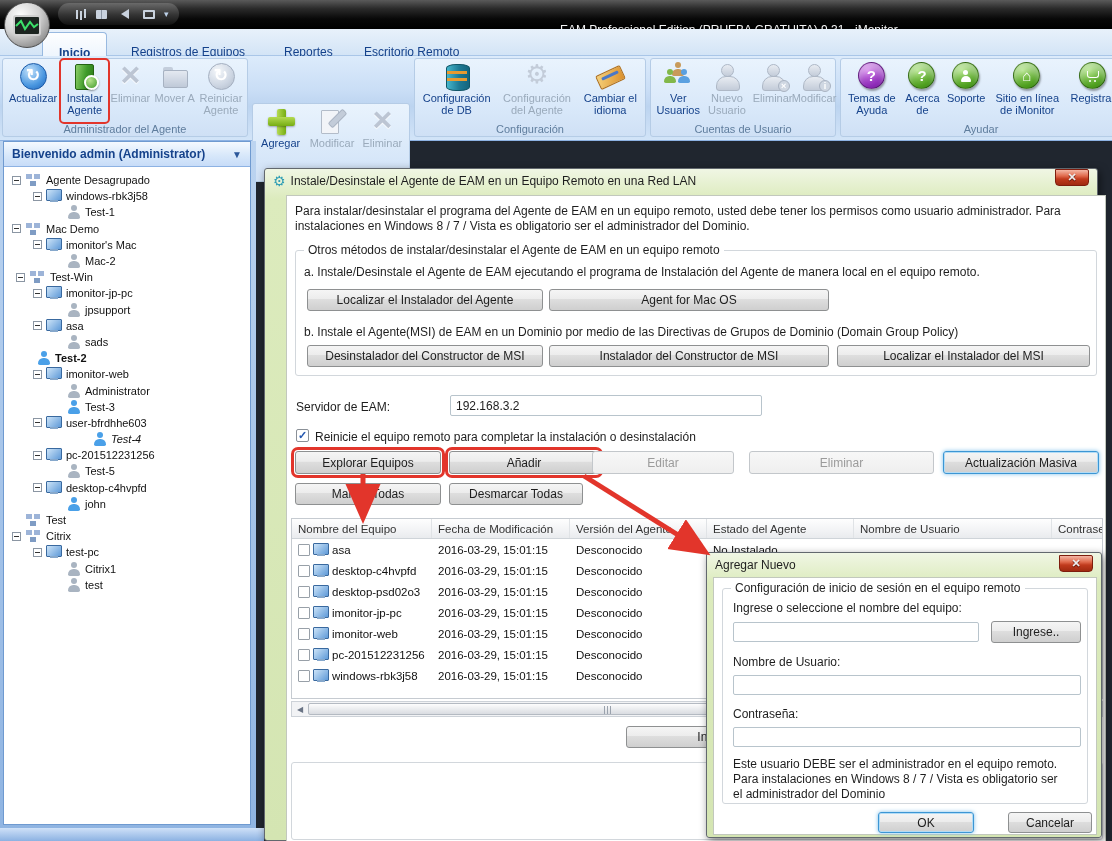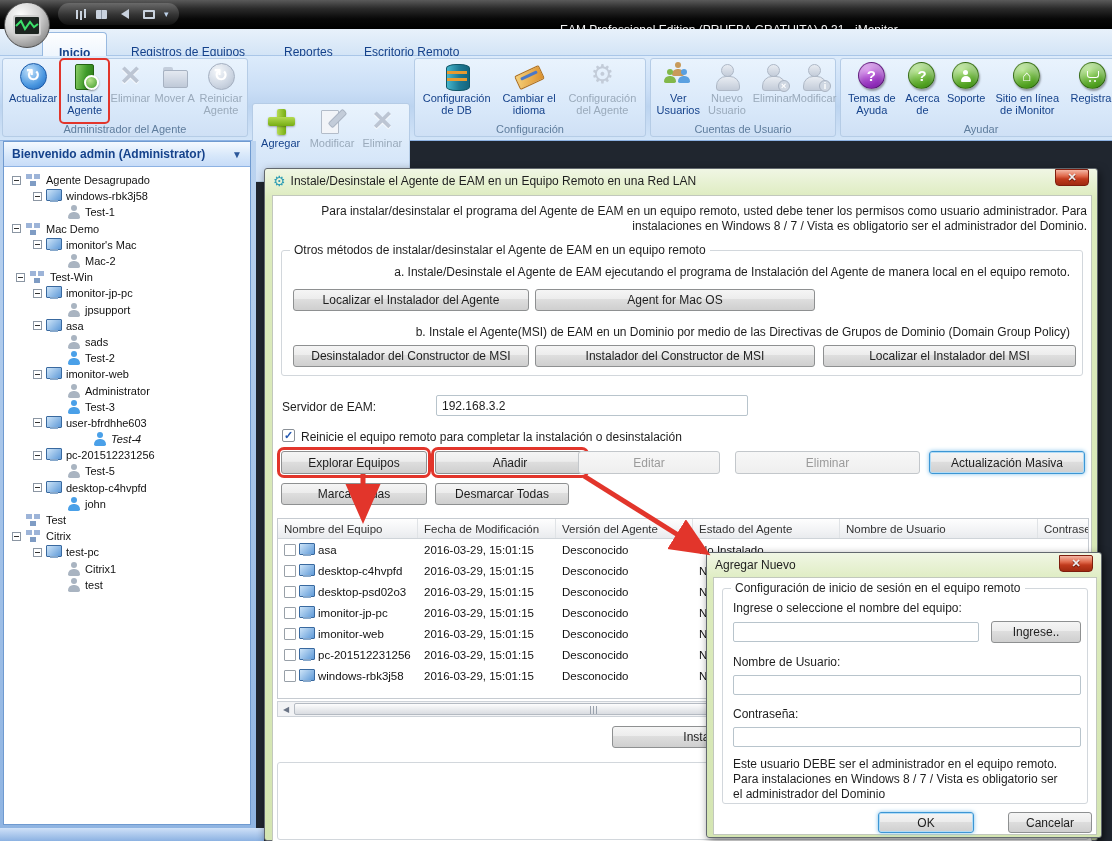--- a/index.html
+++ b/index.html
@@ -239,27 +239,27 @@
           </div>
           <div class="rbtn disabled" style="width: 50px;">
             <span class="ri ic-delete"></span>
             <div class="rlabel">Eliminar</div>
           </div>
         </div><div class="rglabel">Departamento</div></div><div class="rgroup" style="width: 232px;"><div class="rbtns">
           <div class="rbtn" style="width: 80px;">
             <span class="ri ic-db"></span>
             <div class="rlabel">Configuración de DB</div>
           </div>
+          <div class="rbtn disabled" style="width: 82px;">
+            <span class="ri ic-gears"></span>
+            <div class="rlabel">Configuración del Agente</div>
+          </div>
           <div class="rbtn" style="width: 66px;">
             <span class="ri ic-lang"></span>
             <div class="rlabel">Cambiar el idioma</div>
-          </div>
-          <div class="rbtn disabled" style="width: 82px;">
-            <span class="ri ic-gears"></span>
-            <div class="rlabel">Configuración del Agente</div>
           </div>
         </div><div class="rglabel">Configuración</div></div><div class="rgroup" style="width: 186px;"><div class="rbtns">
           <div class="rbtn" style="width: 52px;">
             <span class="ri">
               <span class="person p3" style="--pc: #c89a5a; left: 10px; top: 1px;"></span>
               <span class="person p3" style="--pc: #82b84a; left: 2px; top: 8px;"></span>
               <span class="person p3" style="--pc: #5aa0e0; left: 16px; top: 8px;"></span>
             </span>
             <div class="rlabel">Ver Usuarios</div>
           </div>
@@ -371,21 +371,21 @@
           <div class="trow2" style="padding-left: 29px;">
             <div class="exp"></div>
             <span class="comp"></span>
             <div style="display: inline;">asa</div>
           </div>
           <div class="trow2" style="padding-left: 50px;">
             <div class="spacer9"></div>
             <span class="person tperson"></span>
             <div style="display: inline;">sads</div>
           </div>
-          <div class="trow2" style="padding-left: 50px;">
+          <div class="trow2" style="padding-left: 20px; font-weight: bold;">
             <div class="spacer9"></div>
             <span class="person tperson online"></span>
             <div style="display: inline;">Test-2</div>
           </div>
           <div class="trow2" style="padding-left: 29px;">
             <div class="exp"></div>
             <span class="comp"></span>
             <div style="display: inline;">imonitor-web</div>
           </div>
           <div class="trow2" style="padding-left: 50px;">
@@ -457,21 +457,21 @@
     </div>
   </div>
   <div class="bottomstrip"></div>
 
   <div class="gdialog z-main" style="left:264px;top:168px;width:834px;height:673px;">
     <div class="gd-title">
       <span class="gearglyph">⚙</span>
       <span>Instale/Desinstale el Agente de EAM en un Equipo Remoto en una Red LAN</span>
     </div>
     <div class="closebtn" style="right:8px;top:0px;">✕</div>
-    <div class="gd-panel" style="left:7px;top:26px;width:820px;height:647px;text-align:right;">
+    <div class="gd-panel" style="left:21px;top:26px;width:820px;height:647px;">
 
       <div class="dtext" style="left:8px;top:8px;width:806px;">Para instalar/desinstalar el programa del Agente de EAM en un equipo remoto, usted debe tener los permisos como usuario administrador. Para instalaciones en Windows 8 / 7 / Vista es obligatorio ser el administrador del Dominio.</div>
 
       <div class="gbox" style="left:8px;top:54px;width:802px;height:126px;">
         <span class="glegend">Otros métodos de instalar/desinstalar el Agente de EAM en un equipo remoto</span>
         <div class="dtext" style="left:8px;top:14px;width:780px;">a. Instale/Desinstale el Agente de EAM ejecutando el programa de Instalación del Agente de manera local en el equipo remoto.</div>
         <div class="dtext" style="left:8px;top:74px;width:780px;">b. Instale el Agente(MSI) de EAM en un Dominio por medio de las Directivas de Grupos de Dominio (Domain Group Policy)</div>
         <div id="methodsA">
             <div class="btn" style="left: 11px; top: 38px; width: 236px;">Localizar el Instalador del Agente</div>
             <div class="btn" style="left: 253px; top: 38px; width: 280px;">Agent for Mac OS</div>

